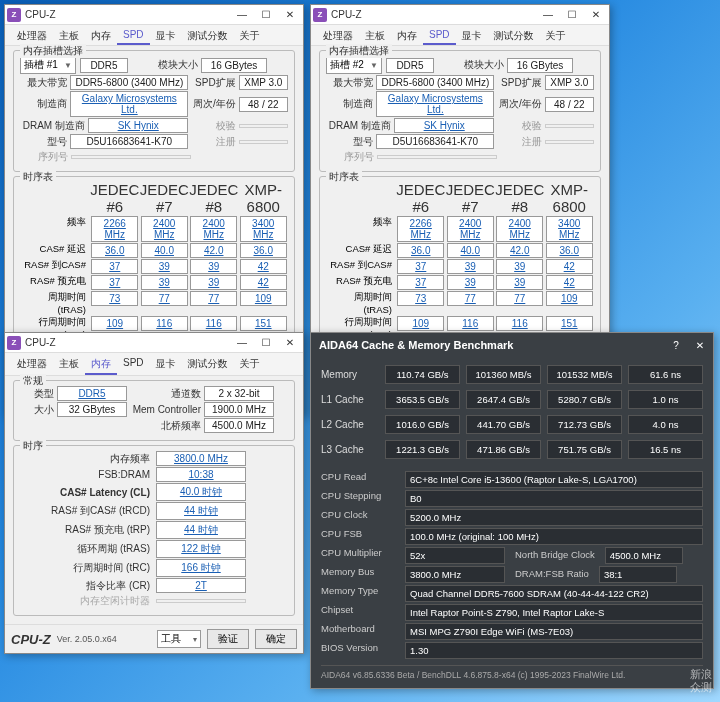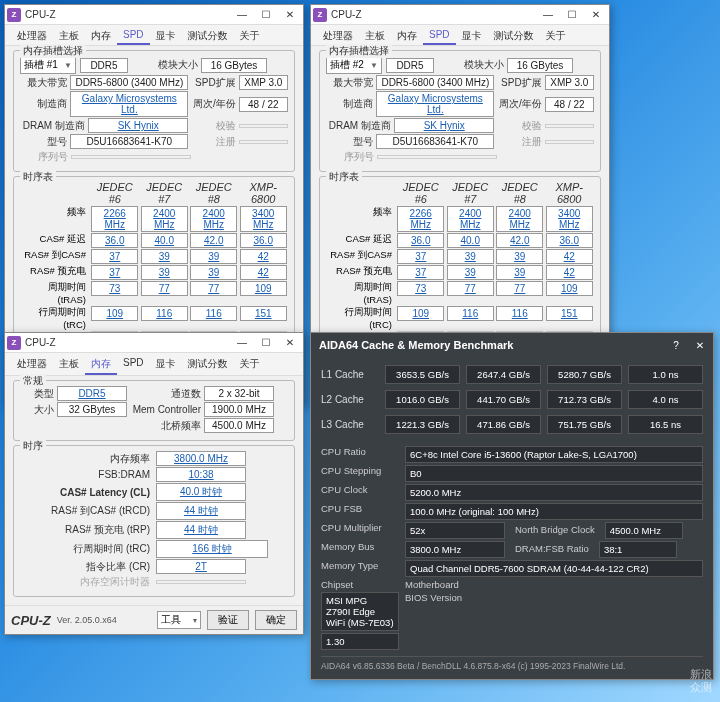--- a/index.html
+++ b/index.html
@@ -18,21 +18,21 @@
 .content{padding:4px 8px;}
 .fieldset{border:1px solid #bbb;border-radius:3px;padding:4px 6px 6px;margin-bottom:4px;position:relative;}
 .fieldset .legend{position:absolute;top:-7px;left:6px;background:#f0f0f0;padding:0 3px;font-size:10px;color:#333;}
 .row{display:flex;align-items:center;margin:1px 0;font-size:10px;}
 .lbl{text-align:right;color:#333;}
 .val{background:#fff;border:1px solid #999;padding:1px 3px;text-align:center;color:#222;font-size:10px;}
 .val.link{color:#1a5fb4;text-decoration:underline;}
 .select{background:#fff;border:1px solid #999;padding:1px 3px;font-size:10px;display:flex;align-items:center;}
 .select .arrow{margin-left:auto;font-size:8px;color:#666;}
 .timing-table{width:100%;}
-.timing-table .hdr{display:flex;font-size:11px;color:#333;font-style:italic;}
+.timing-table .hdr{display:flex;font-size:15px;color:#333;}
 .timing-table .rw{display:flex;font-size:9.5px;margin:1px 0;}
 .timing-table .c0{flex:0 0 70px;text-align:right;padding-right:4px;}
 .timing-table .c{flex:1;}
 .footer{display:flex;align-items:center;padding:4px 6px;gap:6px;border-top:1px solid #ddd;}
 .footer .logo{font-size:13px;font-weight:bold;font-style:italic;color:#333;}
 .footer .ver{font-size:9px;color:#555;}
 .btn{background:#e8e8e8;border:1px solid #999;padding:2px 10px;font-size:10px;cursor:pointer;}
 
 .aida{background:#3a3f44;color:#fff;}
 .aida .titlebar{background:#3a3f44;color:#fff;border-bottom:none;height:24px;}
@@ -525,22 +525,26 @@
           </div>
           <div class="row">
             <span class="lbl" style="width:130px;">RAS# 到CAS# (tRCD)</span>
             <div class="val link" style="width:90px;margin-left:6px;">44 时钟</div>
           </div>
           <div class="row">
             <span class="lbl" style="width:130px;">RAS# 预充电 (tRP)</span>
             <div class="val link" style="width:90px;margin-left:6px;">44 时钟</div>
           </div>
           <div class="row">
+            <span class="lbl" style="width:130px;">循环周期 (tRAS)</span>
+            <div class="val link" style="width:90px;margin-left:6px;">122 时钟</div>
+          </div>
+          <div class="row">
             <span class="lbl" style="width:130px;">行周期时间 (tRC)</span>
-            <div class="val link" style="width:112px;margin-left:6px;">166 时钟</div>
+            <div class="val link" style="width:90px;margin-left:6px;">166 时钟</div>
           </div>
           <div class="row">
             <span class="lbl" style="width:130px;">指令比率 (CR)</span>
             <div class="val link" style="width:90px;margin-left:6px;">2T</div>
           </div>
           <div class="row">
             <span class="lbl" style="width:130px;color:#aaa;">内存空闲计时器</span>
             <div class="val link" style="width:90px;margin-left:6px;background:#f0f0f0;border-color:#ccc;"></div>
           </div>
         </div>
@@ -563,20 +567,27 @@
  <div class="titlebar">
   <span class="title" style="padding-left:6px;">AIDA64 Cache &amp; Memory Benchmark</span>
   <div class="winbtns">
    <span>?</span>
    <span class="close">✕</span>
   </div>
  </div>
  <div class="aida-body">
   <div id="aida-rows">
         <div class="aida-grid" style="margin-bottom:6px;">
+          <div class="rlabel">Memory</div>
+          <div class="cell">110.74 GB/s</div>
+          <div class="cell">101360 MB/s</div>
+          <div class="cell">101532 MB/s</div>
+          <div class="cell">61.6 ns</div>
+        </div>
+        <div class="aida-grid" style="margin-bottom:6px;">
           <div class="rlabel">L1 Cache</div>
           <div class="cell">3653.5 GB/s</div>
           <div class="cell">2647.4 GB/s</div>
           <div class="cell">5280.7 GB/s</div>
           <div class="cell">1.0 ns</div>
         </div>
         <div class="aida-grid" style="margin-bottom:6px;">
           <div class="rlabel">L2 Cache</div>
           <div class="cell">1016.0 GB/s</div>
           <div class="cell">441.70 GB/s</div>
@@ -586,21 +597,21 @@
         <div class="aida-grid" style="margin-bottom:6px;">
           <div class="rlabel">L3 Cache</div>
           <div class="cell">1221.3 GB/s</div>
           <div class="cell">471.86 GB/s</div>
           <div class="cell">751.75 GB/s</div>
           <div class="cell">16.5 ns</div>
         </div>
       </div>
   <div style="height:6px;"></div>
   <div class="aida-info" id="aida-info">
-        <div class="k">CPU Ratio</div>
+        <div class="k">CPU Read</div>
         <div class="v">6C+8c Intel Core i5-13600 (Raptor Lake-S, LGA1700)</div>
         <div class="k">CPU Stepping</div>
         <div class="v">B0</div>
         <div class="k">CPU Clock</div>
         <div class="v">5200.0 MHz</div>
         <div class="k">CPU FSB</div>
         <div class="v">100.0 MHz (original: 100 MHz)</div>
         <div class="k">CPU Multiplier</div>
         <div class="split">
           <div class="v" style="flex:0 0 100px;">52x</div>
@@ -609,20 +620,21 @@
         </div>
         <div class="k">Memory Bus</div>
         <div class="split">
           <div class="v" style="flex:0 0 100px;">3800.0 MHz</div>
           <div class="k" style="text-align:right;padding:2px 4px;">DRAM:FSB Ratio</div>
           <div class="v" style="flex:0 0 78px;">38:1</div>
         </div>
         <div class="k">Memory Type</div>
         <div class="v">Quad Channel DDR5-7600 SDRAM  (40-44-44-122 CR2)</div>
         <div class="k">Chipset</div>
+        <div class="v">Intel Raptor Point-S Z790, Intel Raptor Lake-S</div>
         <div class="k">Motherboard</div>
         <div class="v">MSI MPG Z790I Edge WiFi (MS-7E03)</div>
         <div class="k">BIOS Version</div>
         <div class="v">1.30</div>
       </div>
   <div class="aida-footer">
    <span>AIDA64 v6.85.6336 Beta / BenchDLL 4.6.875.8-x64   (c) 1995-2023 FinalWire Ltd.</span>
   </div>
 
  </div>

